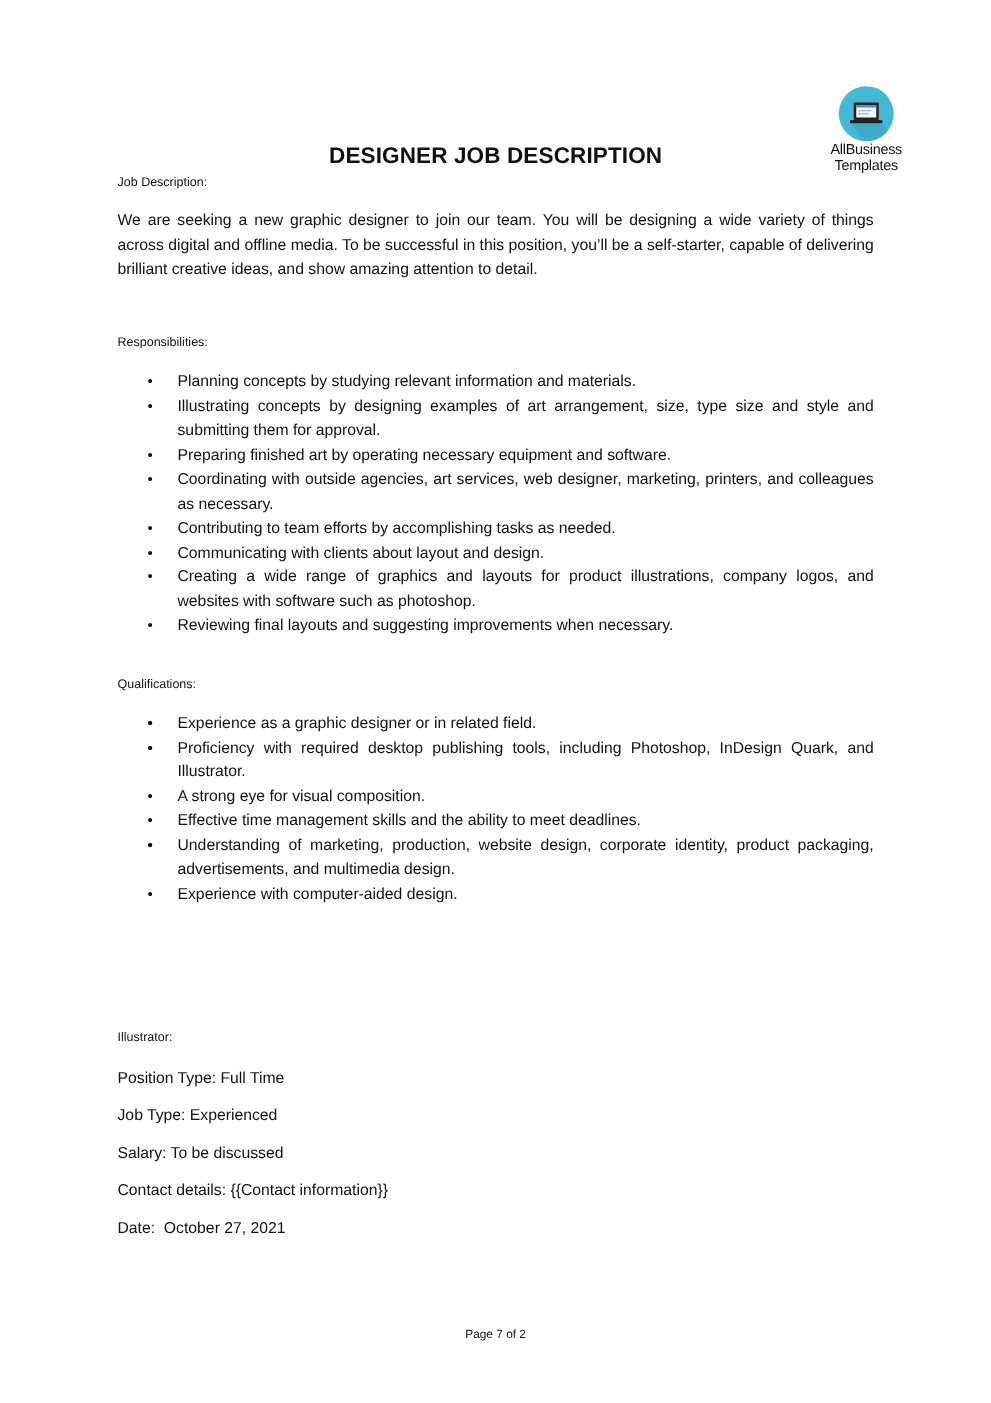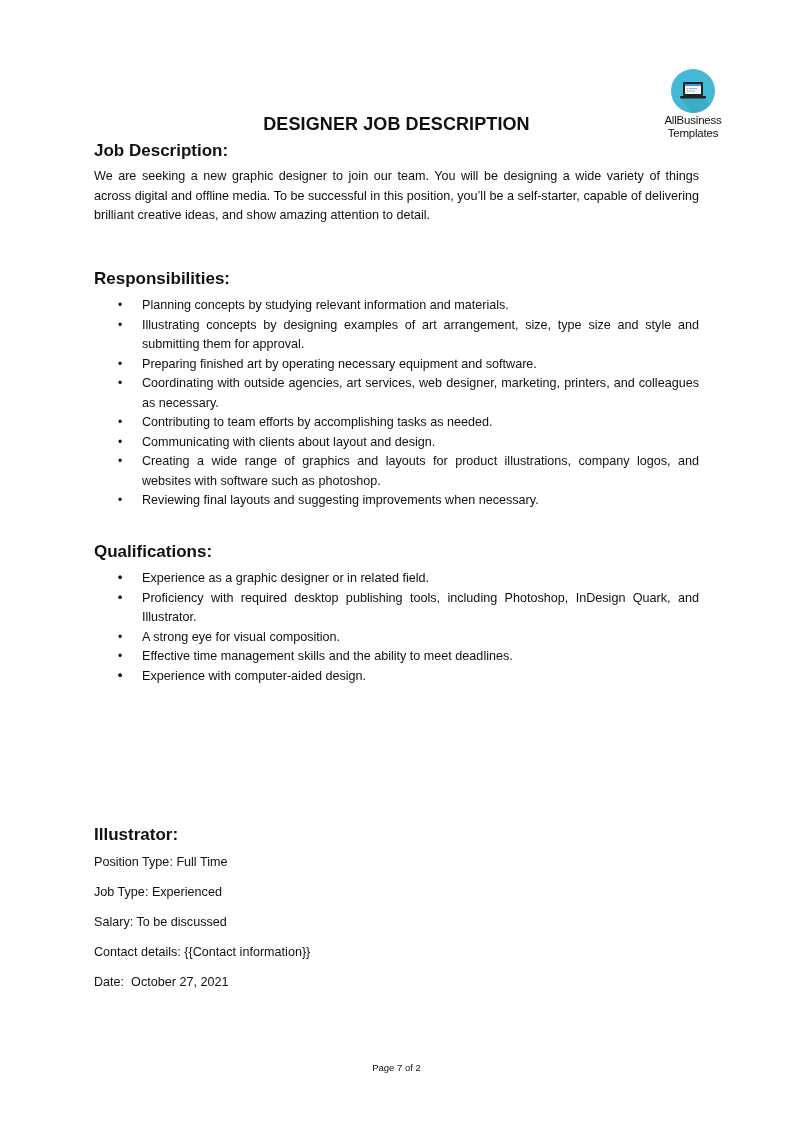--- a/index.html
+++ b/index.html
@@ -14,21 +14,21 @@
     .logo-circle {
       width: 44px; height: 44px; border-radius: 50%; background: #45b8d6;
       margin: 0 auto; position: relative; overflow: hidden;
     }
     .logo-circle svg { position: absolute; left: 0; top: 0; }
     .logo-text { font-size: 11.5px; line-height: 12px; color: #111; margin-top: 1px; letter-spacing: -0.2px; }
     .title {
       position: absolute; left: 0; width: 793px; top: 114px; text-align: center;
       font-weight: bold; font-size: 18px; letter-spacing: 0.1px;
     }
-    .section-h { position: absolute; left: 94px; font-weight: bold; font-size: 17px; }
+    .section-h { position: absolute; left: 94px; font-weight: normal; font-size: 10px; }
     .para {
       position: absolute; left: 94px; width: 605px; text-align: justify;
       line-height: 19.5px; font-size: 12.6px;
     }
     ul.bullets {
       position: absolute; left: 94px; width: 605px; margin: 0; padding: 0; list-style: none;
     }
     ul.bullets li {
       position: relative; padding-left: 48px; line-height: 19.5px; text-align: justify;
     }
@@ -80,21 +80,21 @@
 
 <div class="section-h" style="top:542px;">Qualifications:</div>
 <ul class="bullets" style="top:569px;">
   <li><span class="dot">•</span></li>
   <li><span class="dot">•</span><span>Experience as a graphic designer or in related field.</span></li>
   <li><span class="dot">•</span></li>
   <li><span class="dot">•</span><span>Proficiency with required desktop publishing tools, including Photoshop, InDesign Quark, and Illustrator.</span></li>
   <li><span class="dot">•</span><span>A strong eye for visual composition.</span></li>
   <li><span class="dot">•</span><span>Effective time management skills and the ability to meet deadlines.</span></li>
   <li><span class="dot">•</span></li>
-  <li><span class="dot">•</span></li>
+  <li><span class="dot">•</span><span>Understanding of marketing, production, website design, corporate identity, product packaging, advertisements, and multimedia design.</span></li>
   <li><span class="dot">•</span><span>Experience with computer-aided design.</span></li>
 </ul>
 
 <div class="section-h" style="top:825px;">Illustrator:</div>
 <div class="req-line" style="top:855px;">Position Type: Full Time</div>
 <div class="req-line" style="top:885px;">Job Type: Experienced</div>
 <div class="req-line" style="top:915px;">Salary: To be discussed</div>
 <div class="req-line" style="top:945px;">Contact details: {{Contact information}}</div>
 <div class="req-line" style="top:975px; white-space:pre;">Date:  October 27, 2021</div>
 

